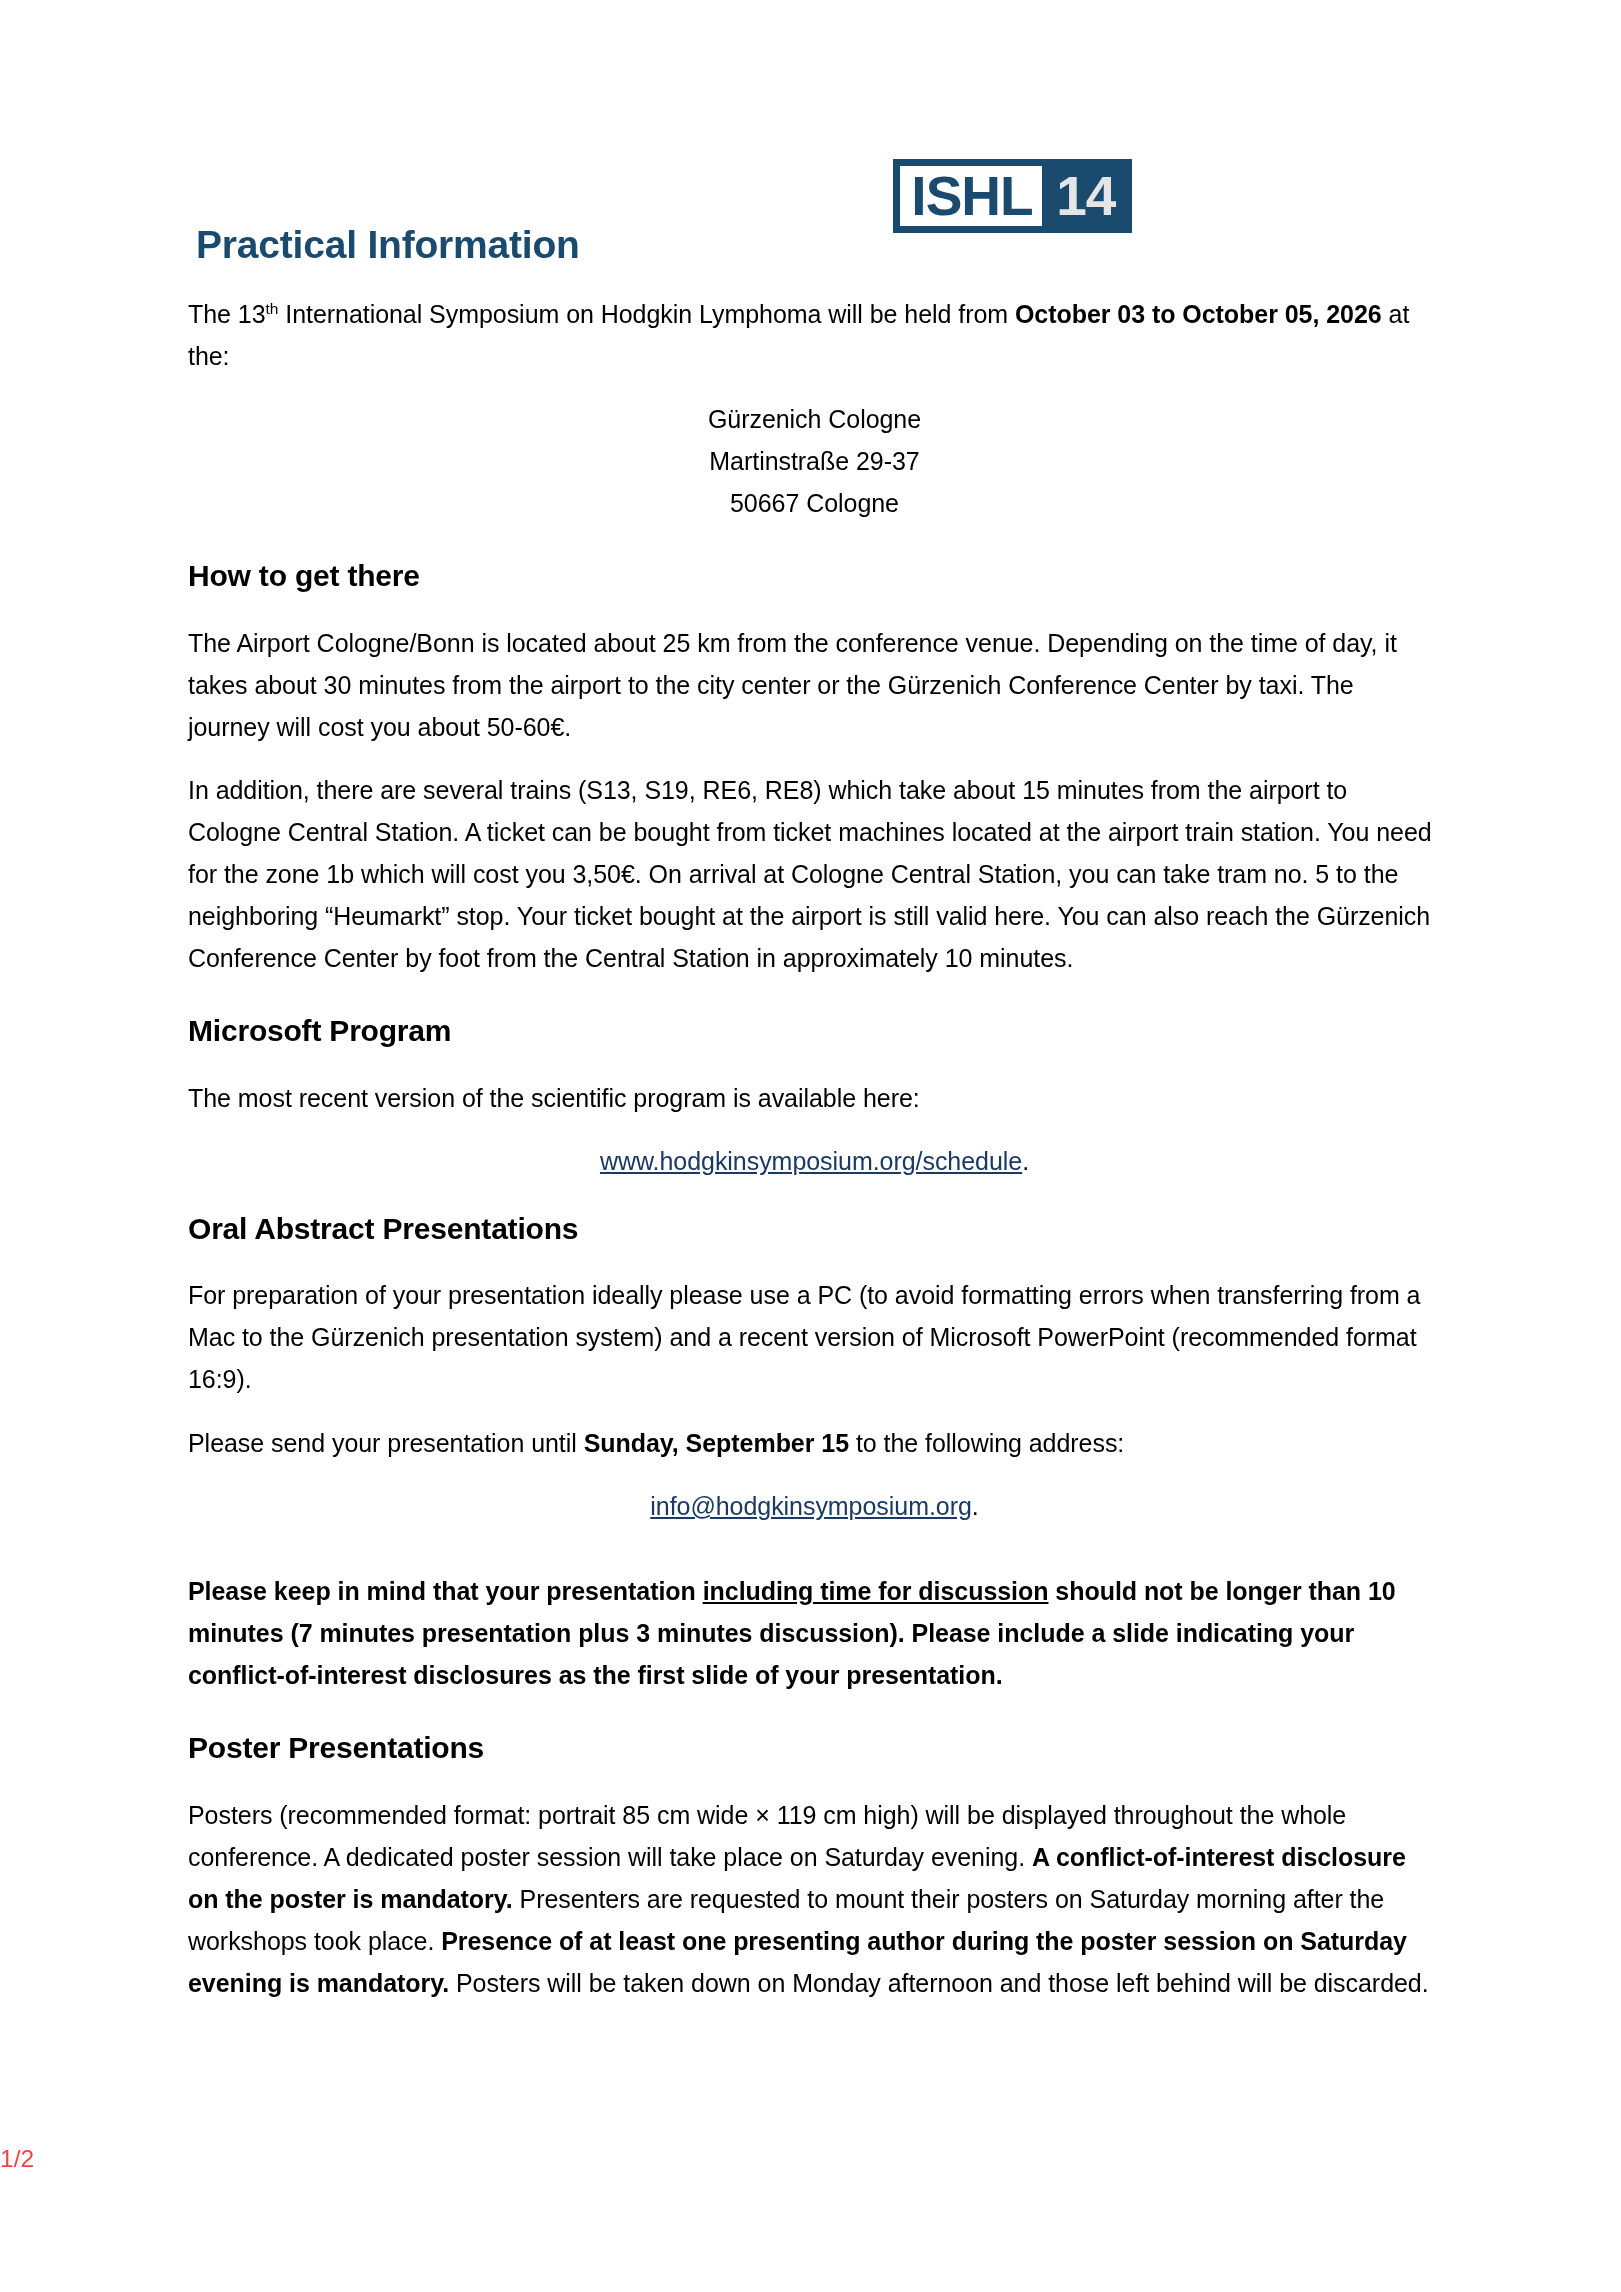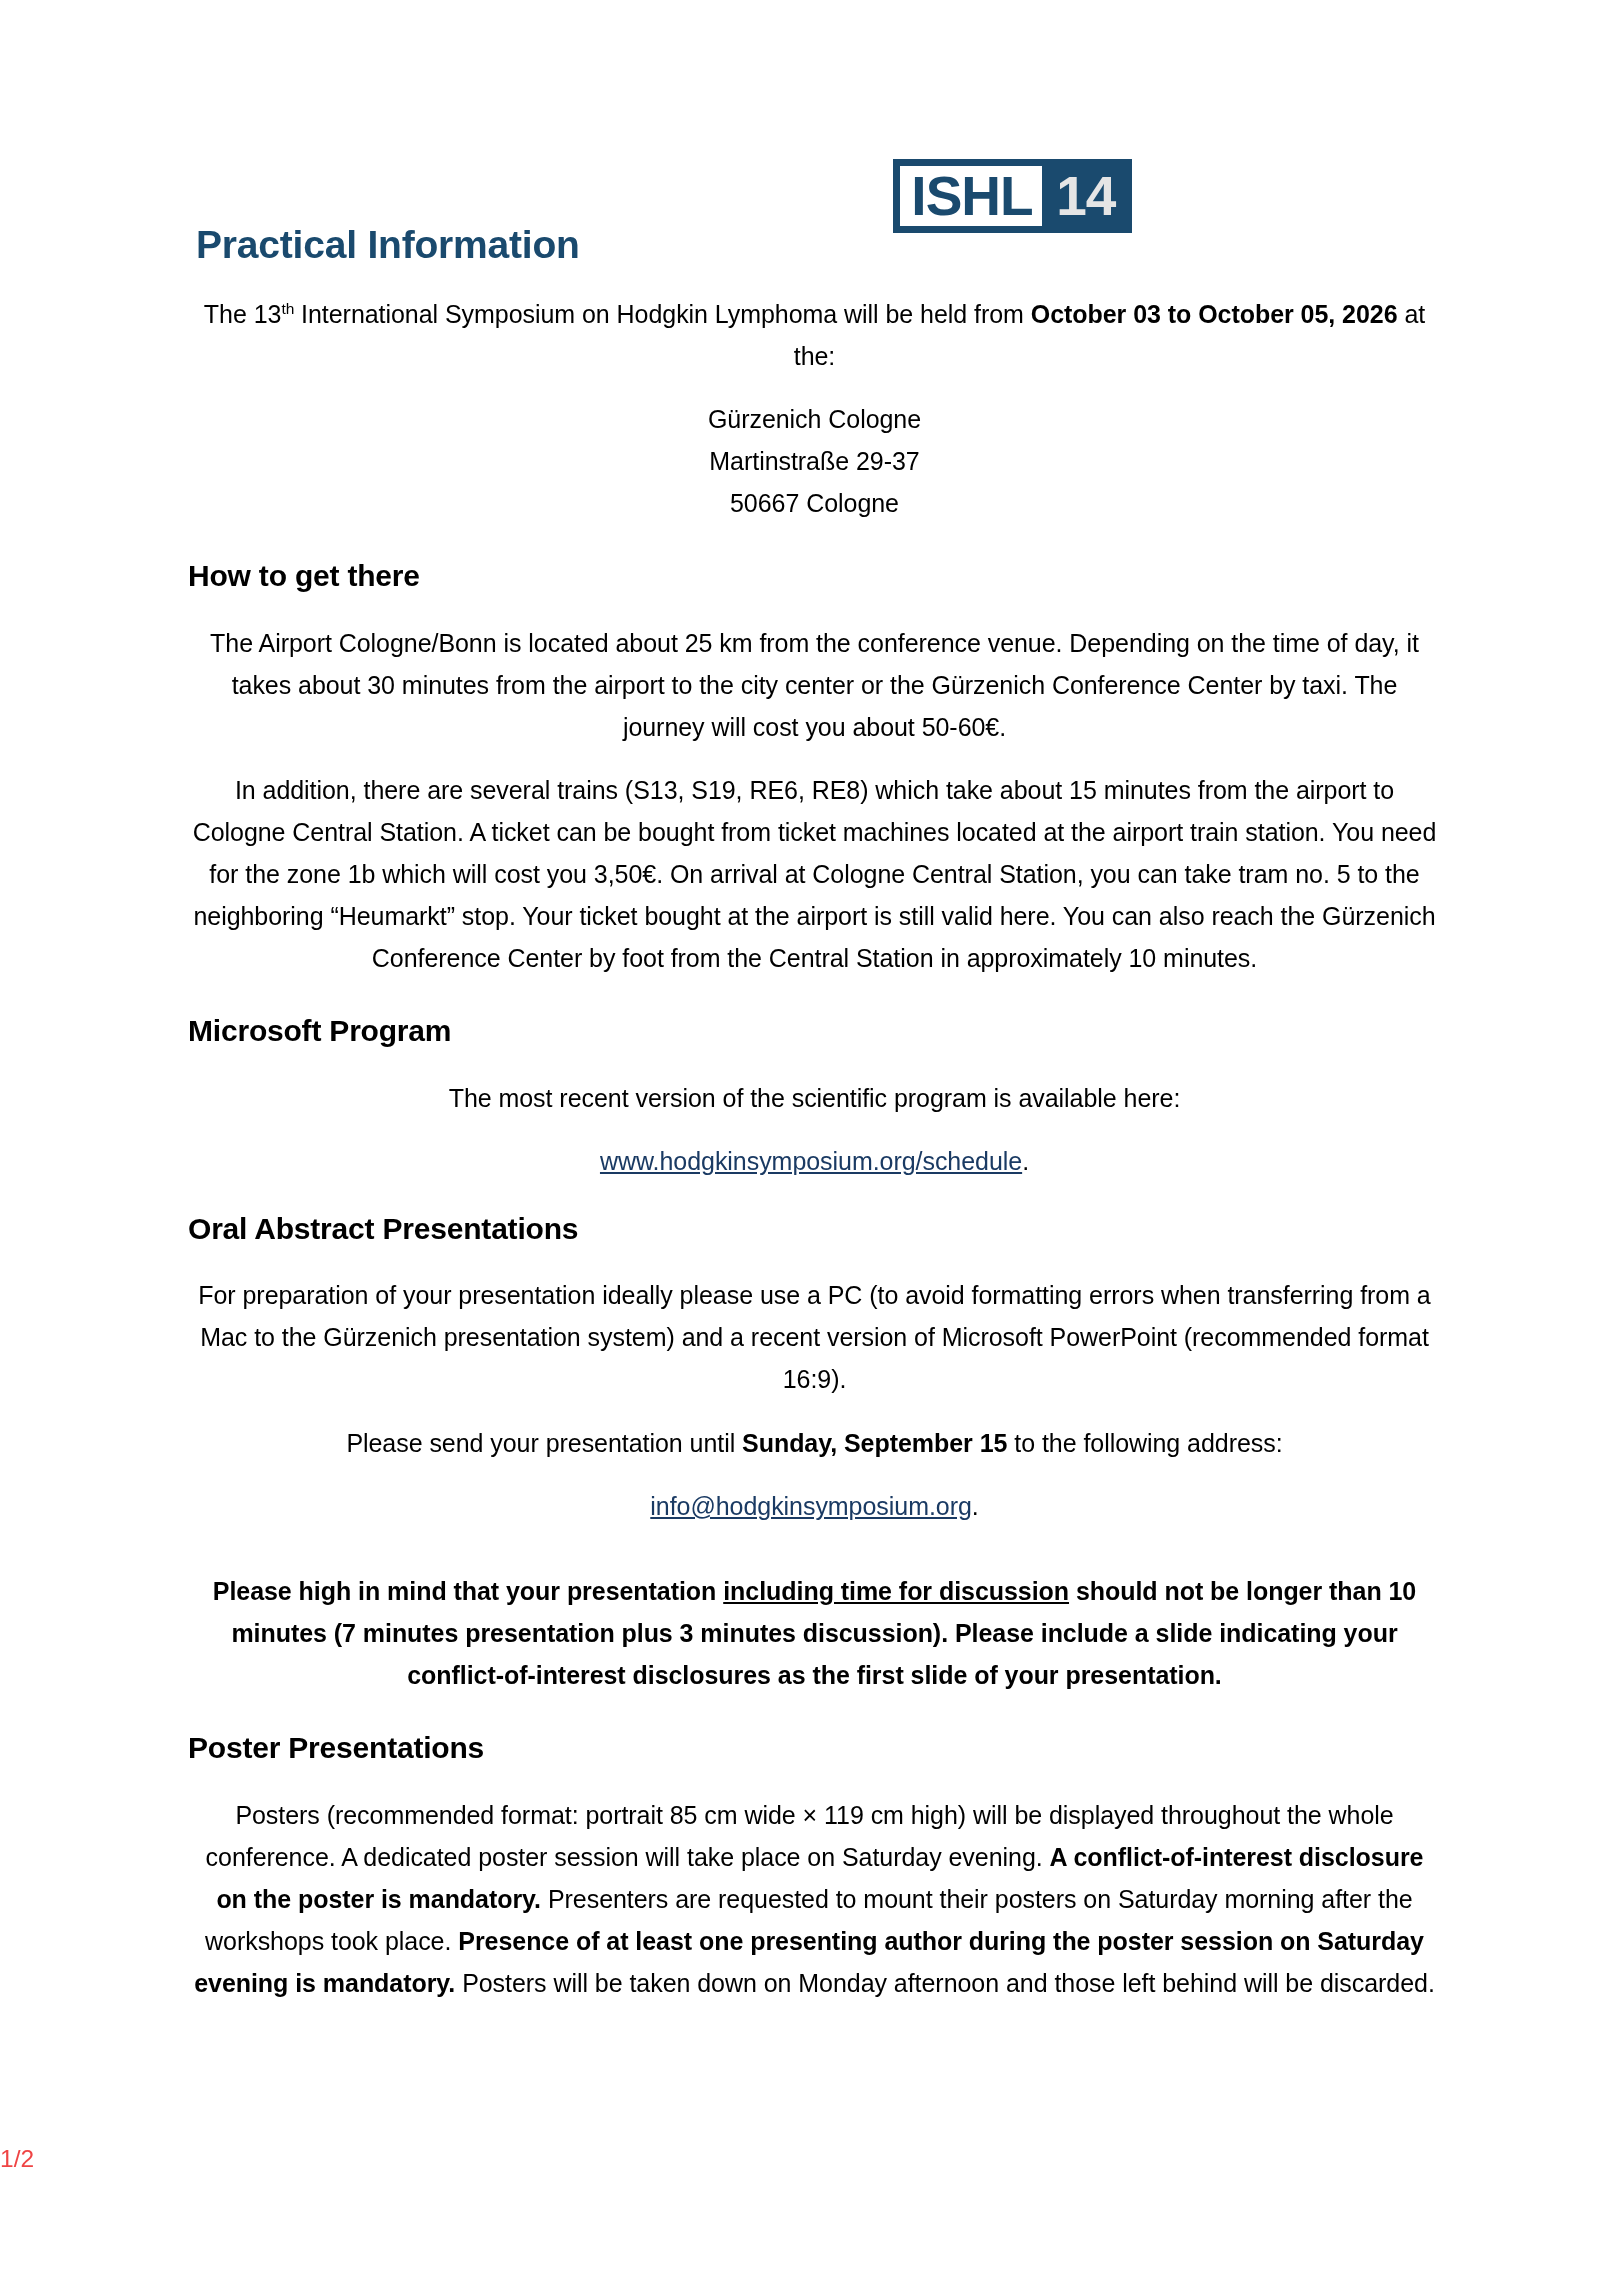--- a/index.html
+++ b/index.html
@@ -81,21 +81,21 @@
     font-weight: bold;
     margin: 0;
     line-height: 37px;
     letter-spacing: -0.2px;
   }
 
   p.body-text {
     font-size: 25px;
     line-height: 42px;
     margin: 0;
-    text-align: center;
+    text-align: left;
     letter-spacing: -0.05px;
   }
 
   p.centered {
     text-align: center;
   }
 
   b, strong { font-weight: bold; }
 
   a.doc-link {
@@ -175,21 +175,21 @@
     <p class="body-text">
       <span>Please send your presentation until </span><b>Sunday, September 15</b><span> to the following address:</span>
     </p>
     <div class="sp-22"></div>
     <p class="body-text centered">
       <a class="doc-link" href="#">info@hodgkinsymposium.org</a><span>.</span>
     </p>
     <div class="sp-22"></div>
     <div class="sp-22"></div>
     <p class="body-text">
-      <b>Please high in mind that your presentation </b><b><u class="inline-underline">including time for discussion</u></b><b> should not be longer than 10 minutes (7 minutes presentation plus 3 minutes discussion). Please include a slide indicating your conflict-of-interest disclosures as the first slide of your presentation.</b>
+      <b>Please keep in mind that your presentation </b><b><u class="inline-underline">including time for discussion</u></b><b> should not be longer than 10 minutes (7 minutes presentation plus 3 minutes discussion). Please include a slide indicating your conflict-of-interest disclosures as the first slide of your presentation.</b>
     </p>
 
     <div class="sp-34"></div>
 
     <h2 class="section-title">Poster Presentations</h2>
     <div class="sp-28"></div>
     <p class="body-text">
       <span>Posters (recommended format: portrait 85 cm wide × 119 cm high) will be displayed throughout the whole conference. A dedicated poster session will take place on Saturday evening. </span><b>A conflict-of-interest disclosure on the poster is mandatory.</b><span> Presenters are requested to mount their posters on Saturday morning after the workshops took place. </span><b>Presence of at least one presenting author during the poster session on Saturday evening is mandatory.</b><span> Posters will be taken down on Monday afternoon and those left behind will be discarded.</span>
     </p>
 

